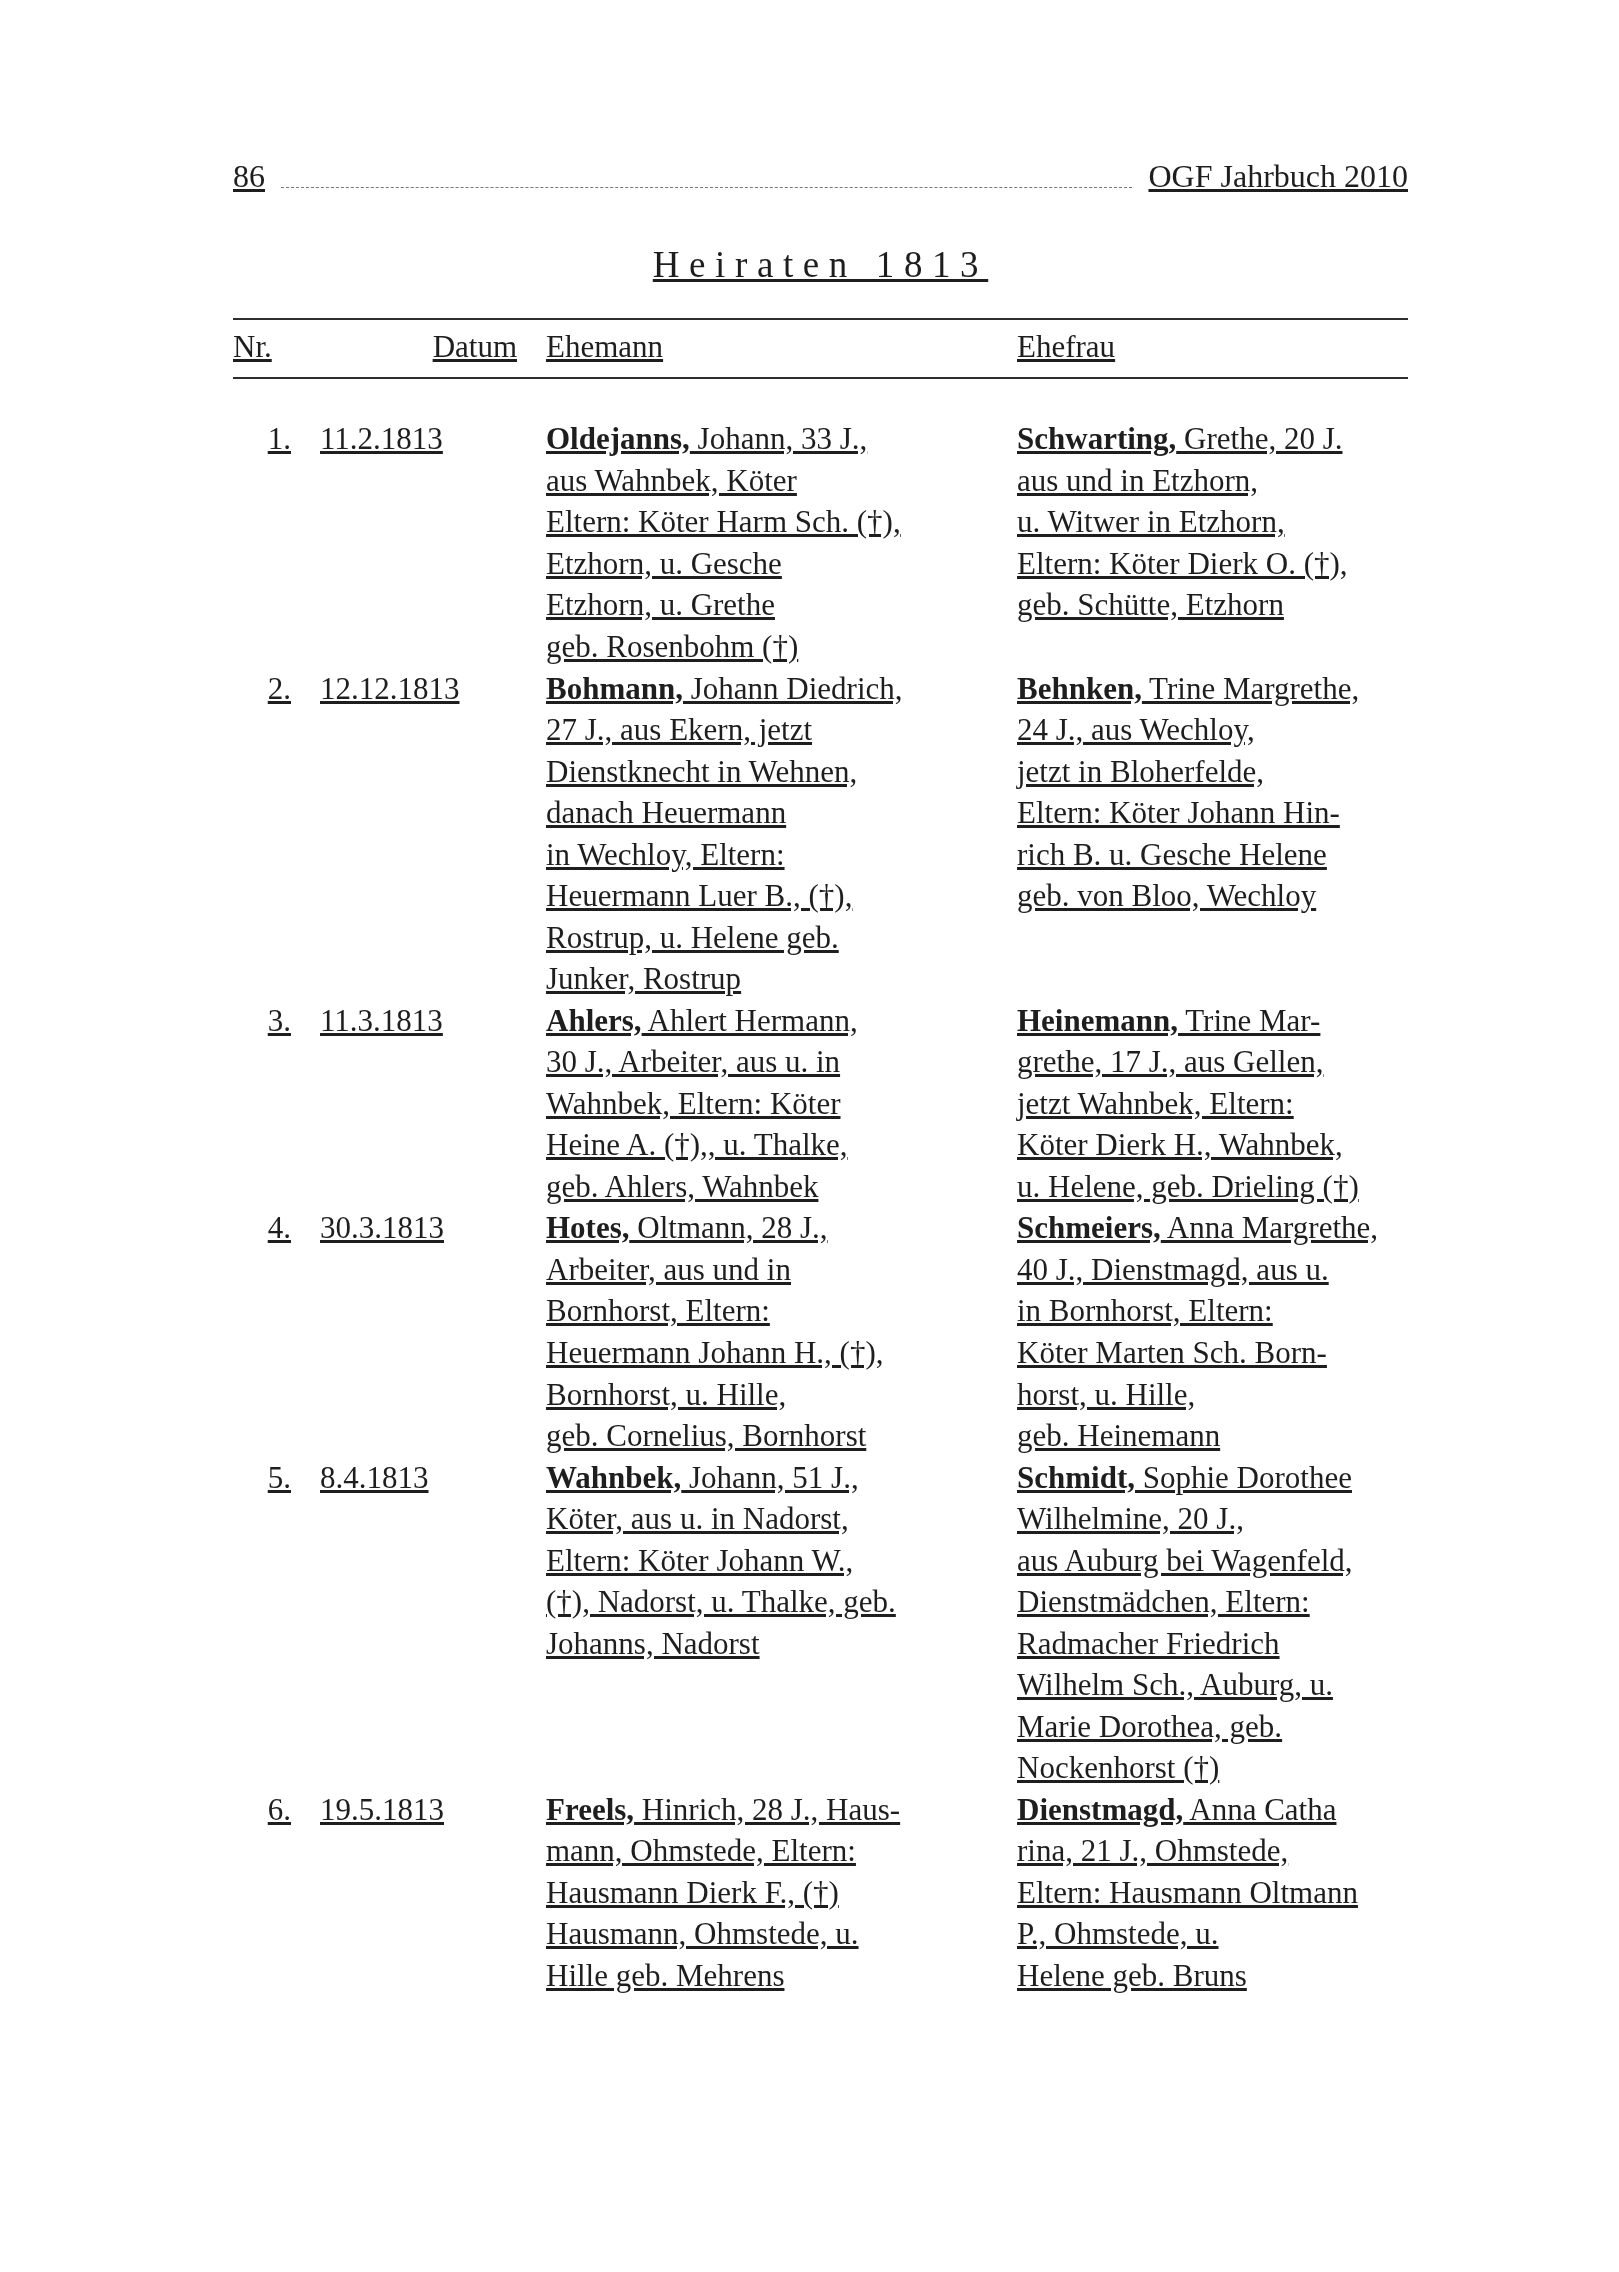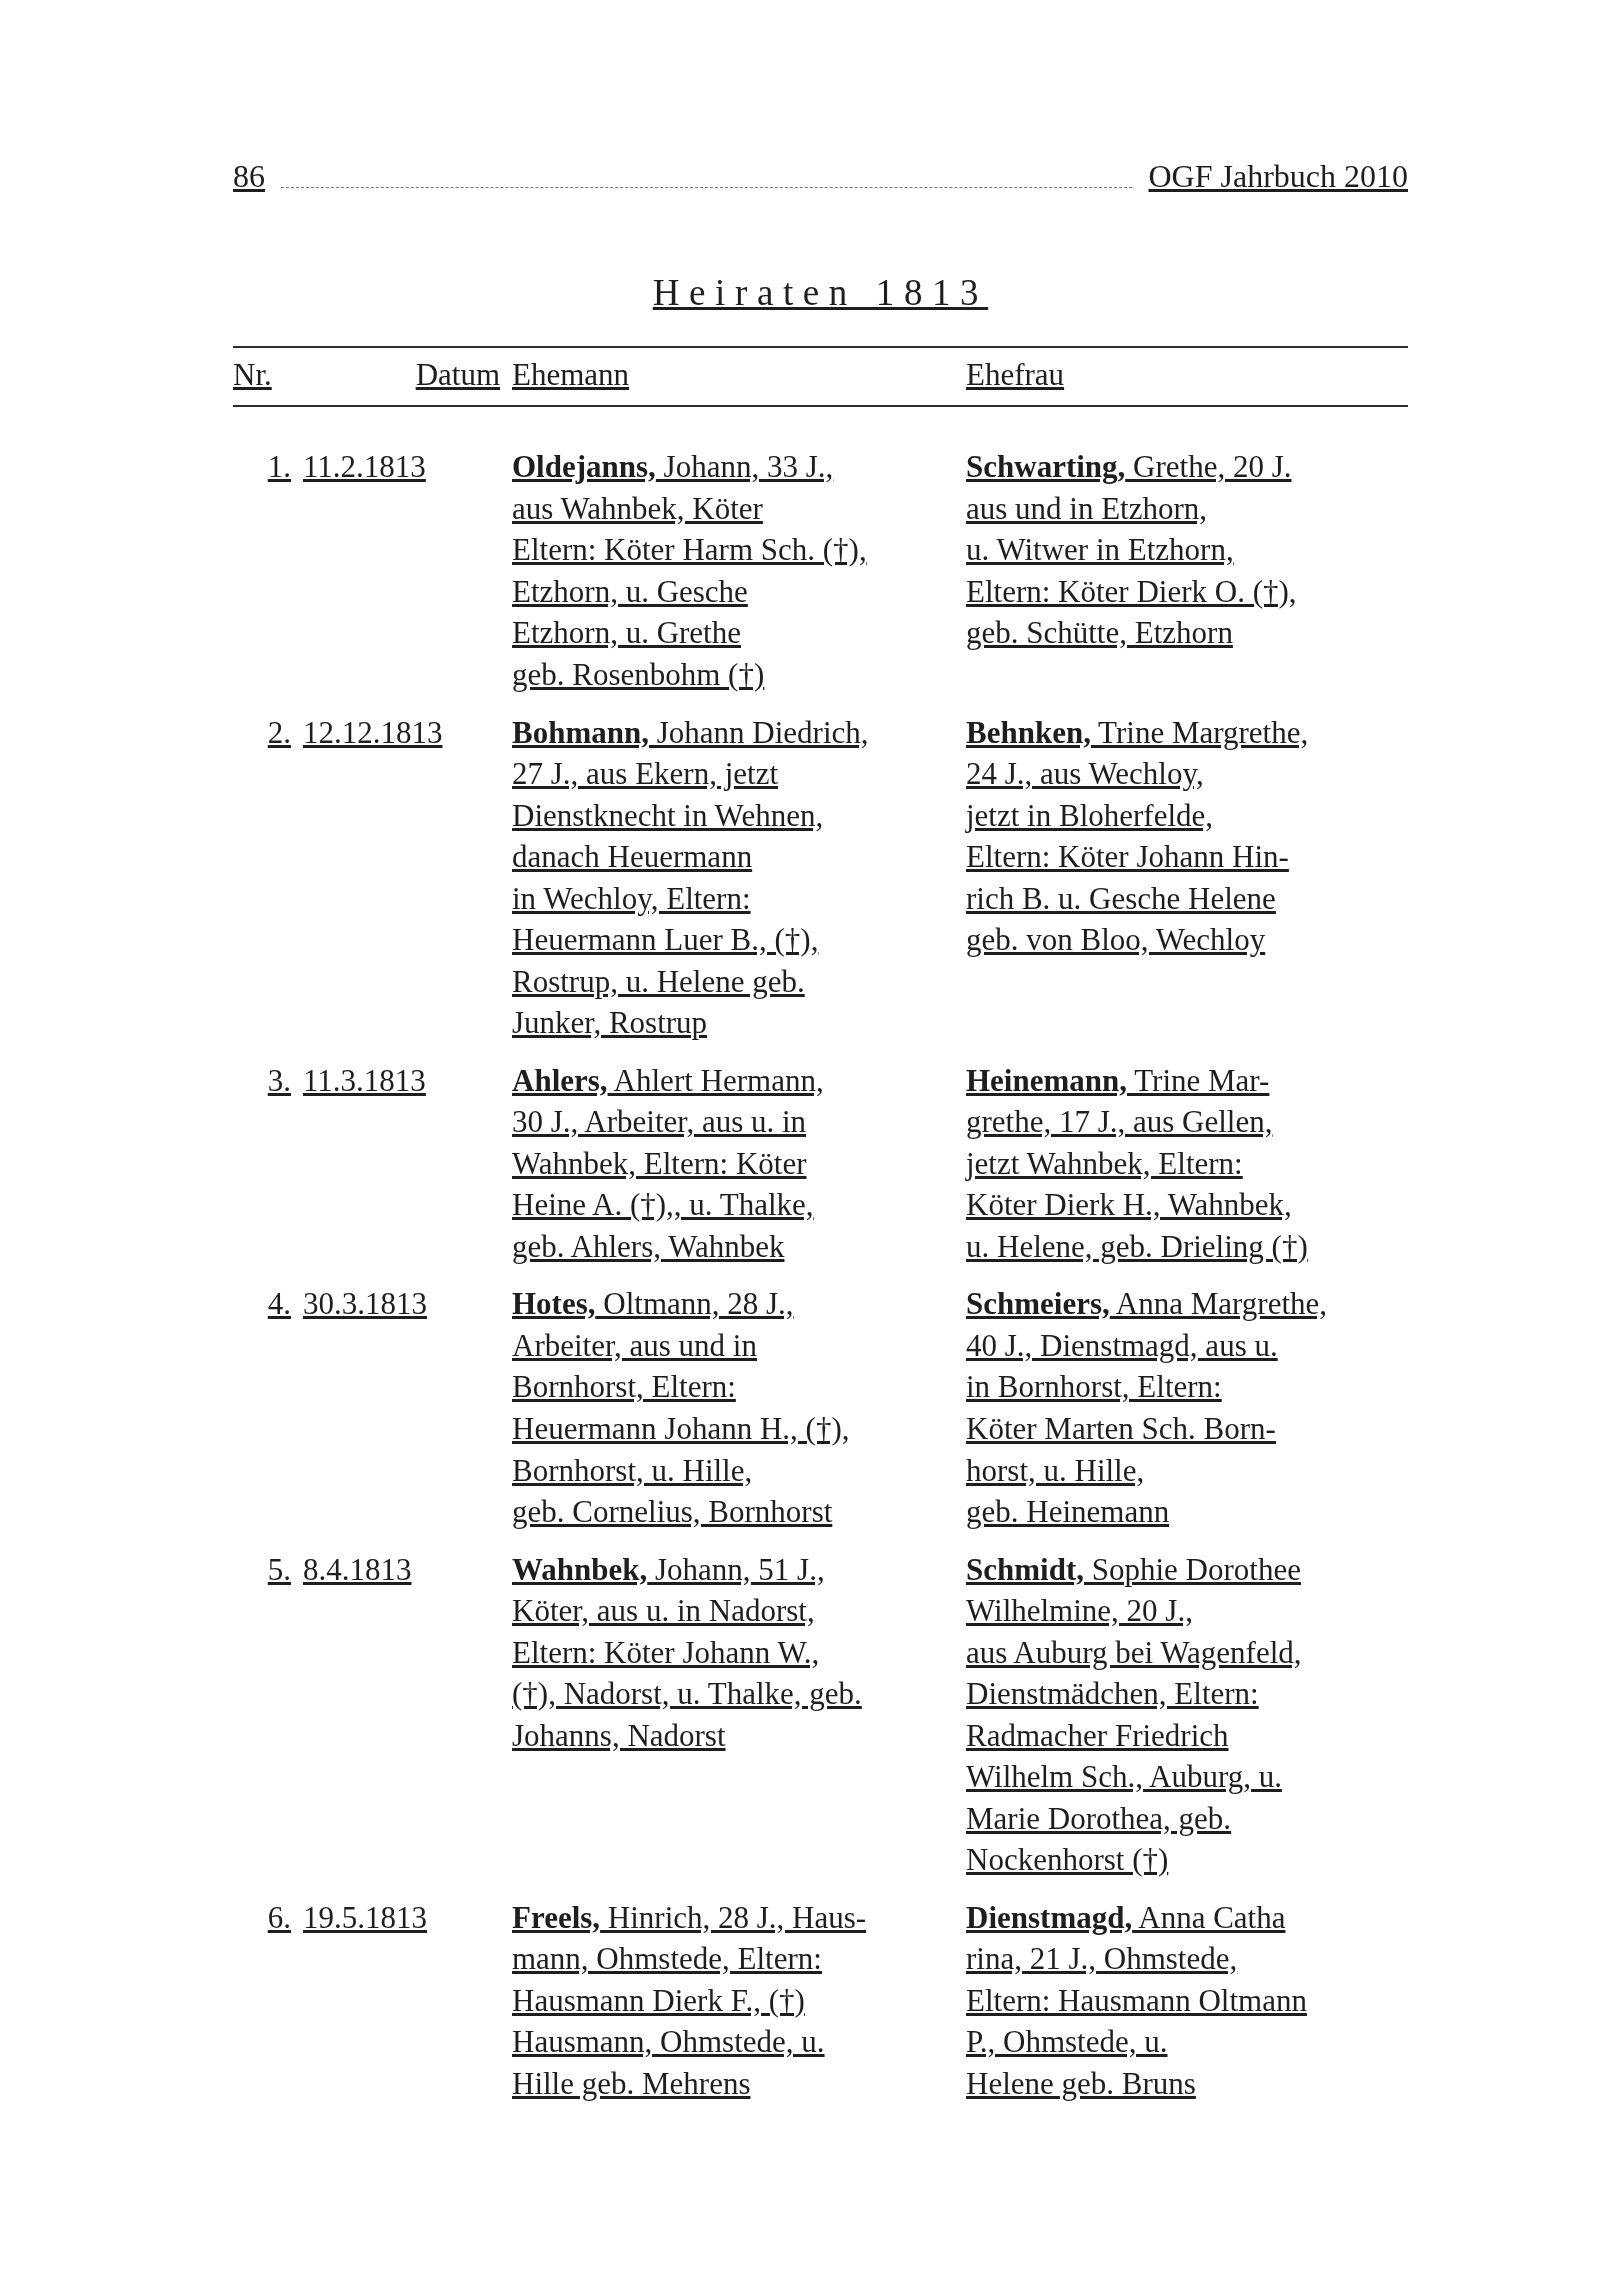--- a/index.html
+++ b/index.html
@@ -34,33 +34,32 @@
     height: 0;
     border-bottom: 1.6px dashed #777;
     margin: 0 16px 7.2px 16px;
     align-self: flex-end;
   }
   
   .title {
     text-align: center;
     font-size: 37px;
     letter-spacing: 9.6px;
-    margin-top: 76px;
+    margin-top: 48px;
   }
   
   .table {
     margin-top: 32px;
     font-size: 31px;
     line-height: 1.34;
   }
   .t-grid {
     display: grid;
     grid-template-columns: 58px 197px 442px 1fr;
-    column-gap: 12px;
-    margin-top: 16px;
+    column-gap: 29px;
   }
   .t-head {
     border-top: 2.4px solid #2e2e2e;
     border-bottom: 2.4px solid #2e2e2e;
     padding: 6.4px 0 9.6px 0;
     margin-bottom: 39px;
   }
   .t-head .h-datum { text-align: right; }
   .cell-nr { text-align: right; }
   .cell-datum { text-align: left; }

